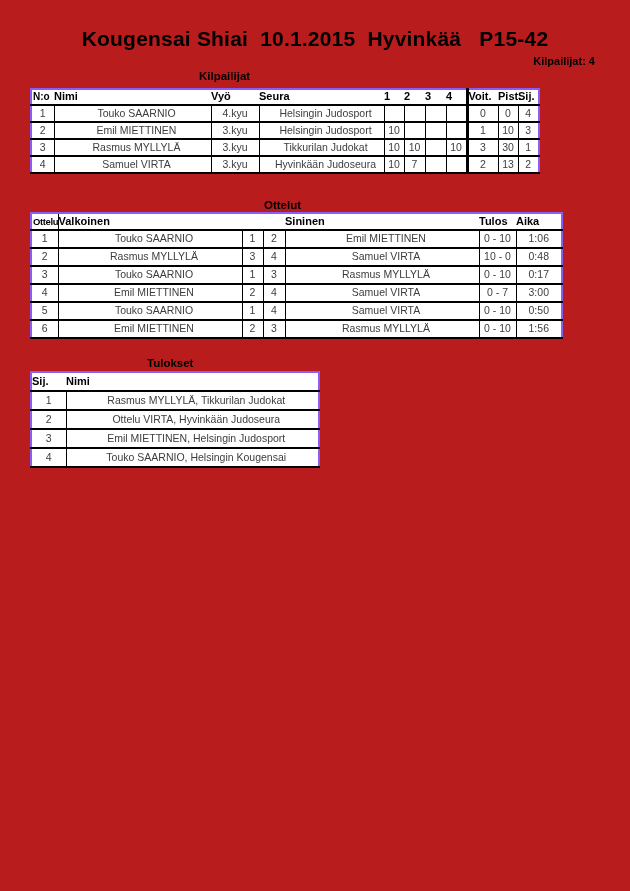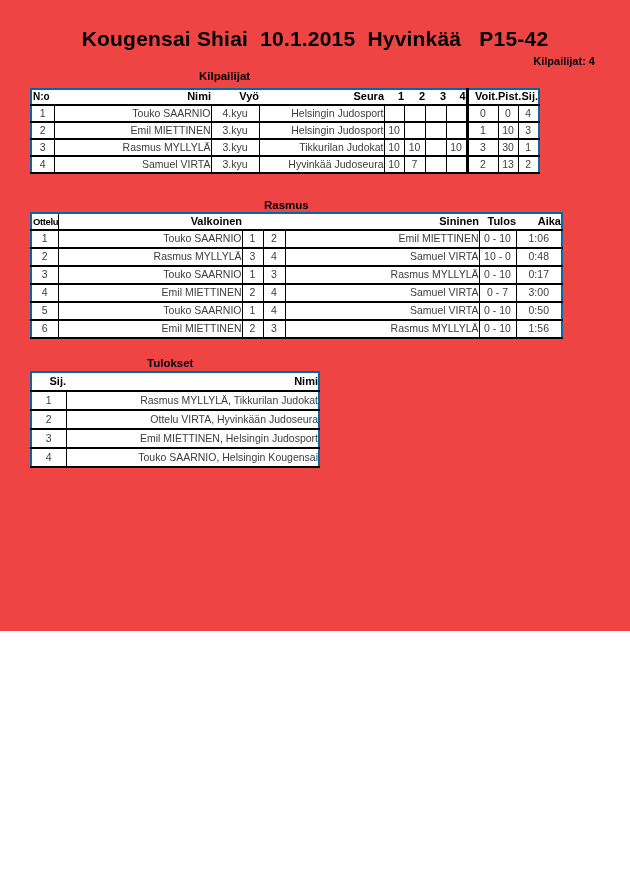--- a/index.html
+++ b/index.html
@@ -1,51 +1,51 @@
 <!DOCTYPE html>
 <html><head>
 <meta charset="utf-8">
 <style>
   html,body{margin:0;padding:0;background:#fff;}
   .page{
-    position:relative;width:630px;height:631px;background:#ef4444;
+    position:relative;width:630px;height:891px;background:#b91c1c;
     font-family:"Liberation Sans",sans-serif;color:#000;overflow:hidden;
   }
   .page-title{
     position:absolute;top:27px;left:0;width:630px;text-align:center;
     font-size:21px;font-weight:bold;letter-spacing:0.2px;white-space:pre;color:#000;
   }
   .count-label{
     position:absolute;top:55px;right:35px;font-size:11px;font-weight:bold;color:#000;margin-left:32px;
   }
   .sec-heading{
     position:absolute;font-size:11.5px;font-weight:bold;color:#000;white-space:nowrap;
   }
   #h-competitors{top:70px;left:199px;}
   #h-matches{top:199px;left:264px;}
   #h-results{top:357px;left:147px;text-align:center;}
 
   table.doc{
     position:absolute;border-collapse:collapse;table-layout:fixed;
-    border:2px solid #0369a1;background:#fff;
+    border:2px solid #8b5cf6;background:#fff;
   }
   table.doc th, table.doc td{
     padding:0;margin:0;line-height:1.05;vertical-align:middle;
     overflow:visible;white-space:nowrap;
   }
   table.doc th{
     font-size:11px;font-weight:bold;color:#000;border:none;border-bottom:2px solid #000;
-    text-align:right;
+    text-align:left;
   }
   table.doc td{
     font-size:10.5px;font-weight:normal;color:#3d3d3d;
     border:1px solid #000;border-top-width:2px;border-bottom-width:2px;
     text-align:center;
   }
-  table.doc td.al{text-align:right;padding-left:8px;}
+  table.doc td.al{text-align:center;padding-left:8px;}
   table.doc th.al{text-align:left;padding-left:1px;}
 
   #t-competitors{top:88px;left:30px;width:508px;}
   #t-competitors tr{height:17px;}
   #t-competitors thead tr{height:16px;}
   #t-competitors th:nth-child(9), #t-competitors td:nth-child(9){border-left:3px solid #000;}
   #t-competitors th:nth-child(1){font-size:10px;}
 
   #t-matches{top:212px;left:30px;width:531px;}
   #t-matches tr{height:18px;}
@@ -132,33 +132,33 @@
           <td></td>
           <td>10</td>
           <td>3</td>
           <td>30</td>
           <td>1</td>
         </tr>
         <tr>
           <td>4</td>
           <td class="al">Samuel VIRTA</td>
           <td>3.kyu</td>
-          <td class="al">Hyvinkää Judoseura</td>
+          <td class="al">Hyvinkään Judoseura</td>
           <td>10</td>
           <td>7</td>
           <td></td>
           <td></td>
           <td>2</td>
           <td>13</td>
           <td>2</td>
         </tr>
       </tbody>
   </table>
 
-  <div class="sec-heading" id="h-matches">Rasmus</div>
+  <div class="sec-heading" id="h-matches">Ottelut</div>
 
   <table class="doc" id="t-matches">
     <colgroup>
       <col style="width:27px">
         <col style="width:184px">
         <col style="width:21px">
         <col style="width:22px">
       <col style="width:194px">
         <col style="width:37px">
         <col style="width:46px">

